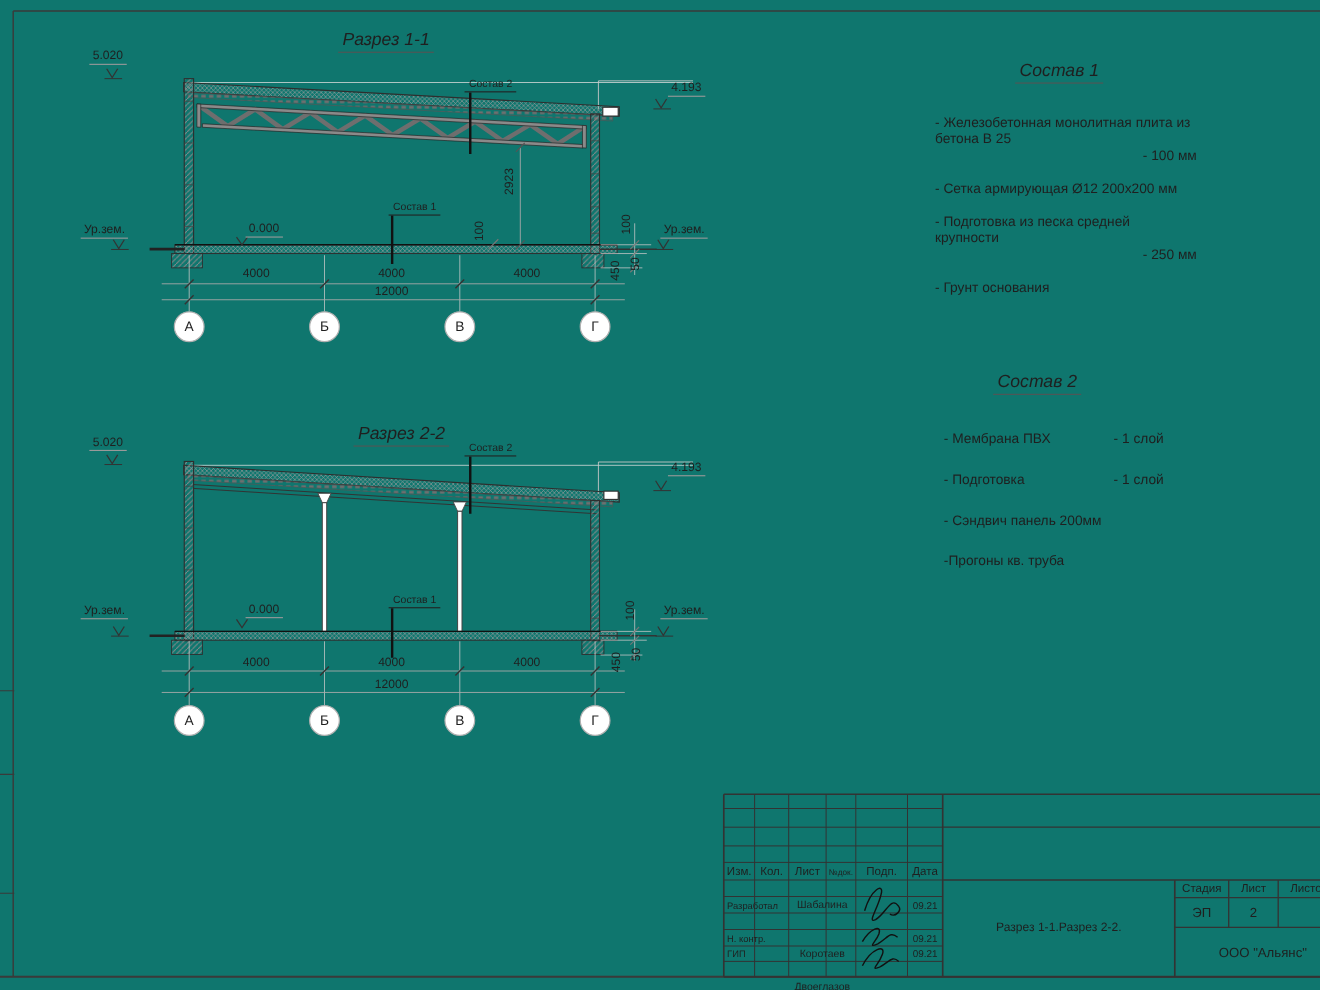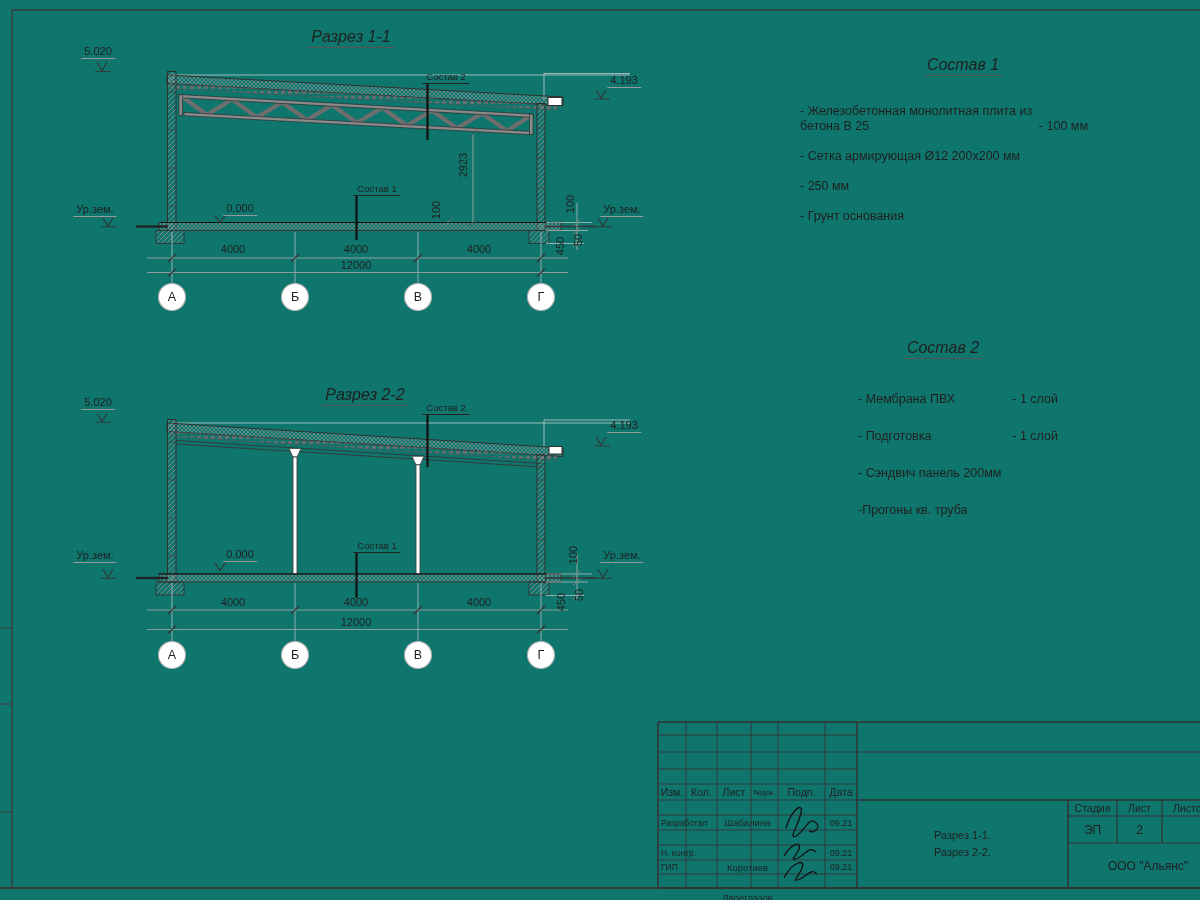--- a/index.html
+++ b/index.html
@@ -9,28 +9,28 @@
   .ctr{position:absolute;transform:translateX(-50%);white-space:nowrap;}
   .sec-title{font-size:16px;font-style:italic;border-bottom:1px solid #555;padding:0 4px 1px;}
   .elev{font-size:11px;border-bottom:1px solid #999;padding:0 3px 1px;}
   .leader-lbl{font-size:9.5px;border-bottom:1px solid #222;padding:0 4px 1px;}
   .dim{font-size:11px;}
   .axis{font-size:12.5px;}
   .vlab{position:absolute;width:36px;text-align:center;font-size:11px;transform:rotate(-90deg);white-space:nowrap;}
   .comp-title{font-size:16px;font-style:italic;border-bottom:1px solid #555;padding:0 4px 1px;}
   .comp-items{position:absolute;}
   .comp-item{display:flex;justify-content:space-between;align-items:flex-end;font-size:12.5px;margin-bottom:15px;line-height:1.2;}
-  .c1 .comp-item{margin-bottom:15px;}
+  .c1 .comp-item{margin-bottom:15px;flex-direction:column;}
   .c2 .comp-item{margin-bottom:12px;}
   .c1 .t{width:238px;}
   .c2 .t{width:152px;margin-top:10px;}
   .v{white-space:nowrap;}
   .cell{position:absolute;display:flex;align-items:center;justify-content:center;white-space:nowrap;font-size:10.5px;}
   .cell.left{justify-content:flex-start;padding-left:2px;}
-  .doc-cell{position:absolute;display:flex;flex-direction:column;align-items:center;justify-content:center;font-size:11px;line-height:1.55;}
+  .doc-cell{position:absolute;display:flex;flex-direction:row;align-items:center;justify-content:center;font-size:11px;line-height:1.55;}
 </style>
 </head>
 <body>
 
 <div class="sheet">
 
 <svg class="linework" width="1200" height="900" viewBox="0 0 1200 900">
   <defs>
     <pattern id="hatch" width="5" height="5" patternUnits="userSpaceOnUse">
       <path d="M-1,6 L6,-1" stroke="#8a8a8a" stroke-width="0.9" fill="none"></path>
@@ -210,20 +210,21 @@
 <div class="comp-items c1" style="left:800px;top:98px;width:288px;padding-top:6px">
   <div class="comp-item">
     <span class="t">- Железобетонная  монолитная плита из бетона В 25</span>
     <span class="v">- 100 мм</span>
   </div>
   <div class="comp-item">
     <span class="t">- Сетка армирующая Ø12 200x200 мм</span>
     <span class="v"></span>
   </div>
   <div class="comp-item">
+    <span class="t">- Подготовка из песка средней крупности</span>
     <span class="v">- 250 мм</span>
   </div>
   <div class="comp-item">
     <span class="t">- Грунт основания</span>
     <span class="v"></span>
   </div>
 </div>
 
 <div class="ctr comp-title" style="left:943px;top:339px">Состав 2</div>
 <div class="comp-items c2" style="left:858px;top:376px;width:200px;padding-top:6px">

